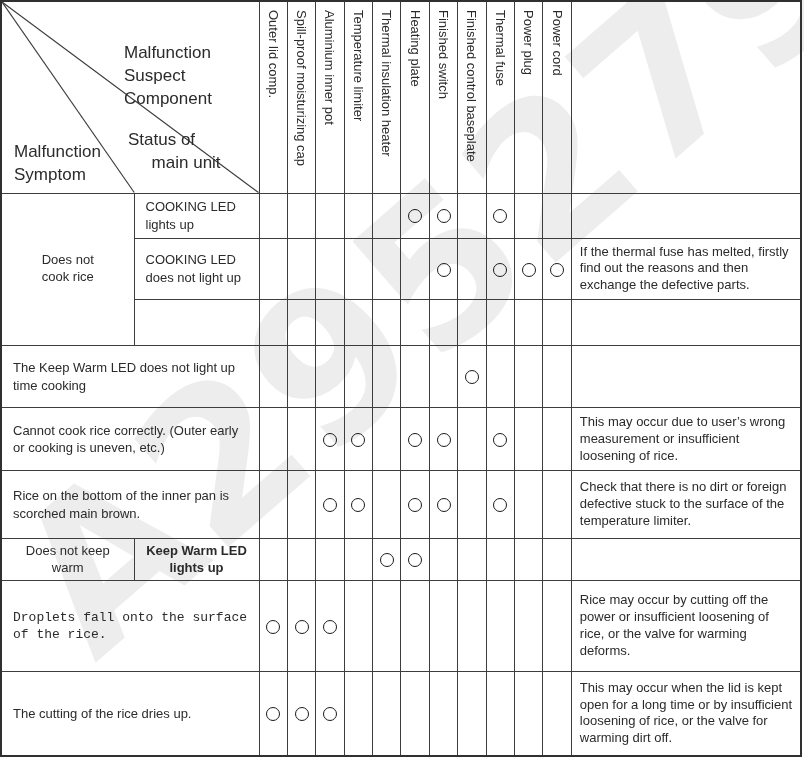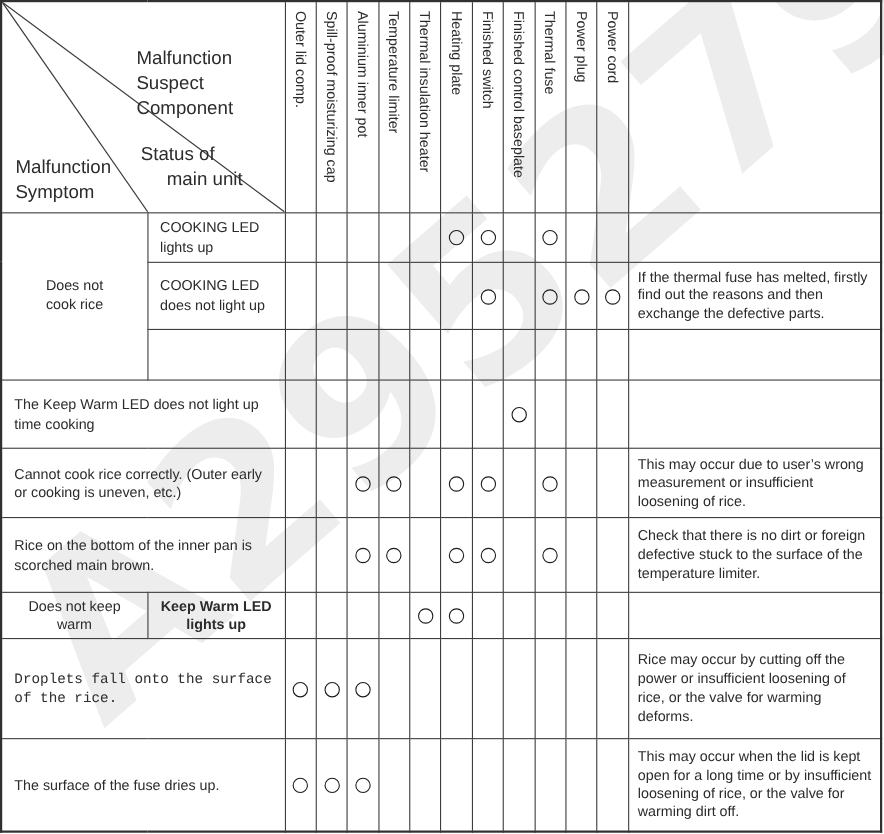--- a/index.html
+++ b/index.html
@@ -269,21 +269,21 @@
           <td class="mark"></td>
           <td class="mark"></td>
           <td class="mark"></td>
           <td class="mark"></td>
           <td class="mark"></td>
           <td class="mark"></td>
           <td class="mark"></td>
           <td class="note">Rice may occur by cutting off the power or insufficient loosening of rice, or the valve for warming deforms.</td>
         </tr>
         <tr>
-          <td colspan="2" class="symptom wide" style="white-space: normal;">The surface of the fuse dries up.</td>
+          <td colspan="2" class="symptom wide" style="white-space: normal;">The cutting of the rice dries up.</td>
           <td class="mark"><span class="circle" title="O"></span></td>
           <td class="mark"><span class="circle" title="O"></span></td>
           <td class="mark"><span class="circle" title="O"></span></td>
           <td class="mark"></td>
           <td class="mark"></td>
           <td class="mark"></td>
           <td class="mark"></td>
           <td class="mark"></td>
           <td class="mark"></td>
           <td class="mark"></td>

